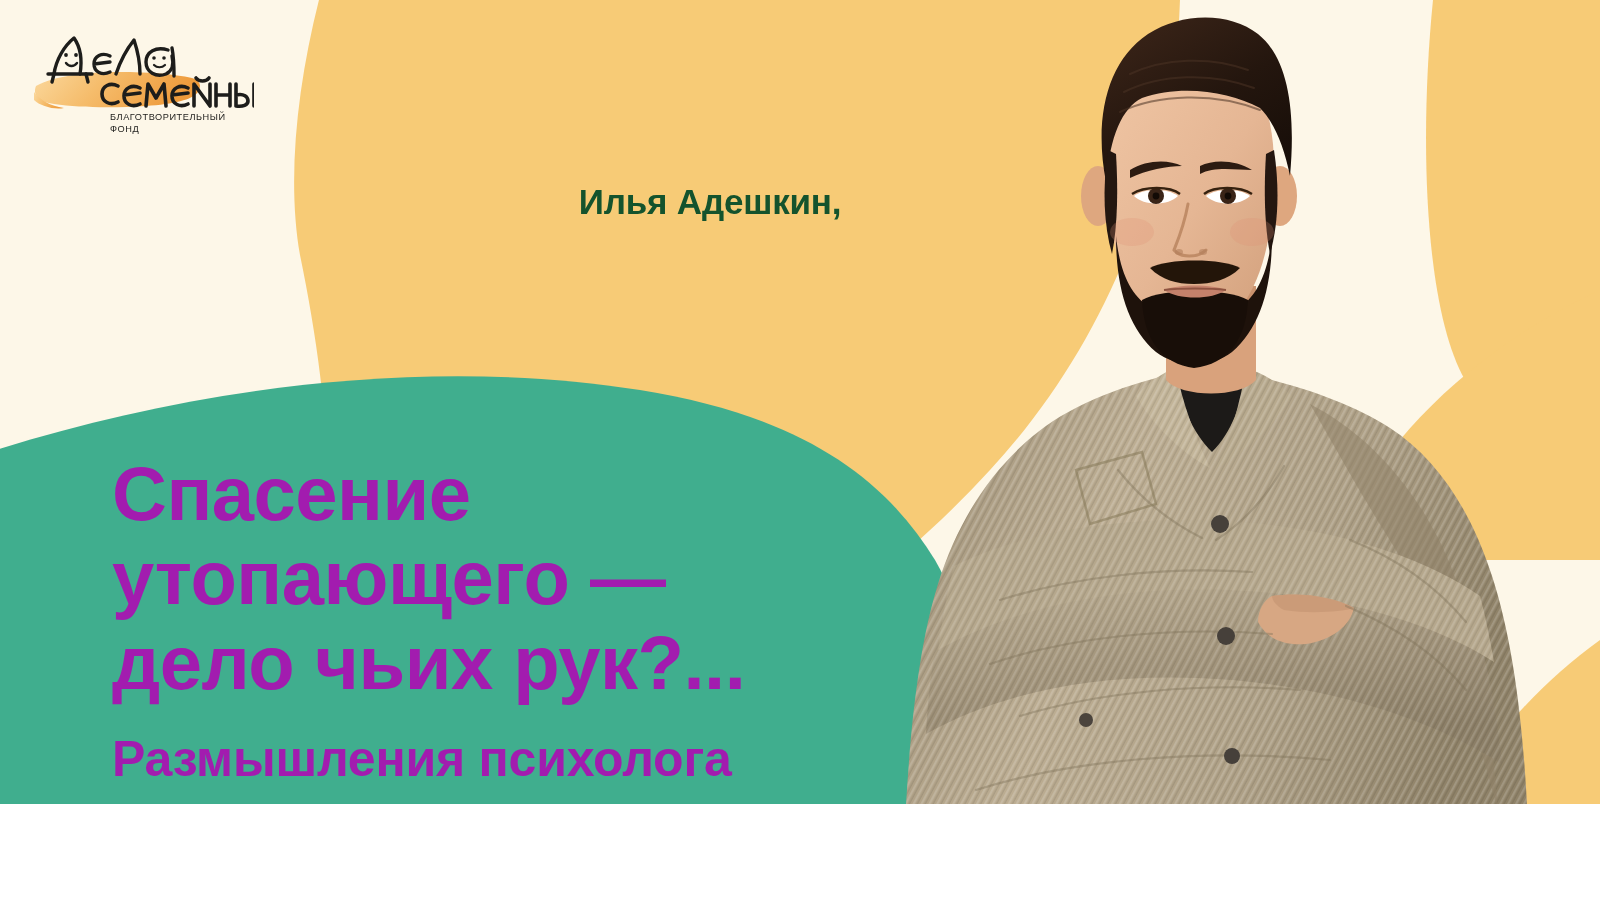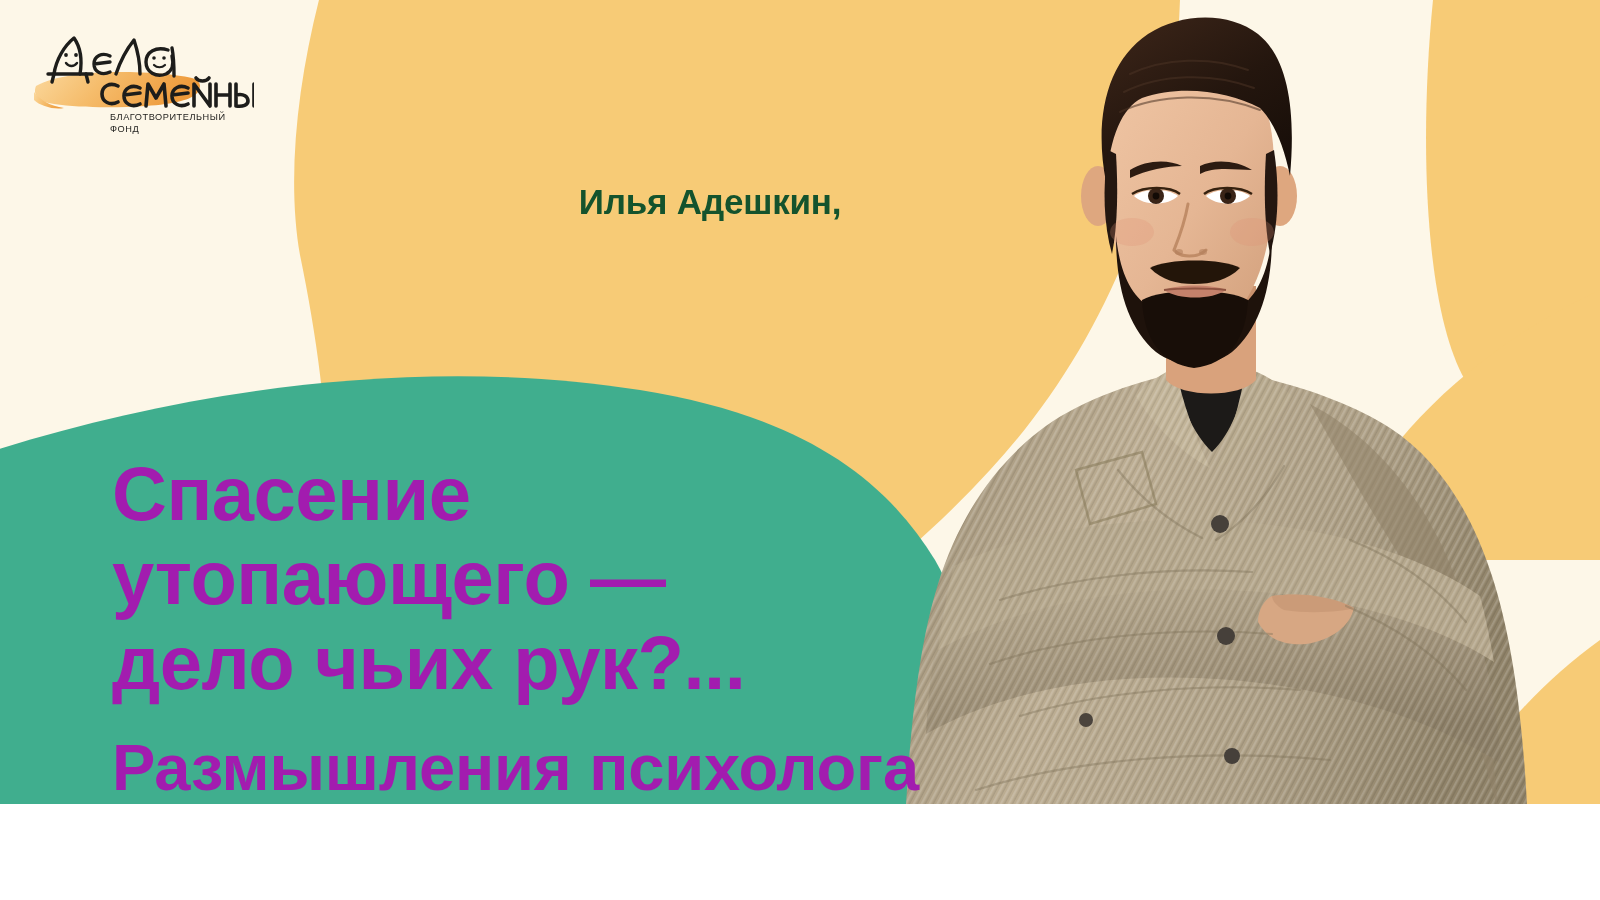--- a/index.html
+++ b/index.html
@@ -64,21 +64,21 @@
   }
   .headline .title {
     font-size: 76px;
     font-weight: 700;
     line-height: 1.11;
     letter-spacing: -0.5px;
     margin: 0;
     white-space: pre-line;
   }
   .headline .subtitle {
-    font-size: 65px;
+    font-size: 50px;
     font-weight: 700;
     line-height: 1.14;
     letter-spacing: -0.2px;
     margin: 26px 0 0 0;
     white-space: nowrap;
   }
 
   
   .portrait {
     position: absolute;

